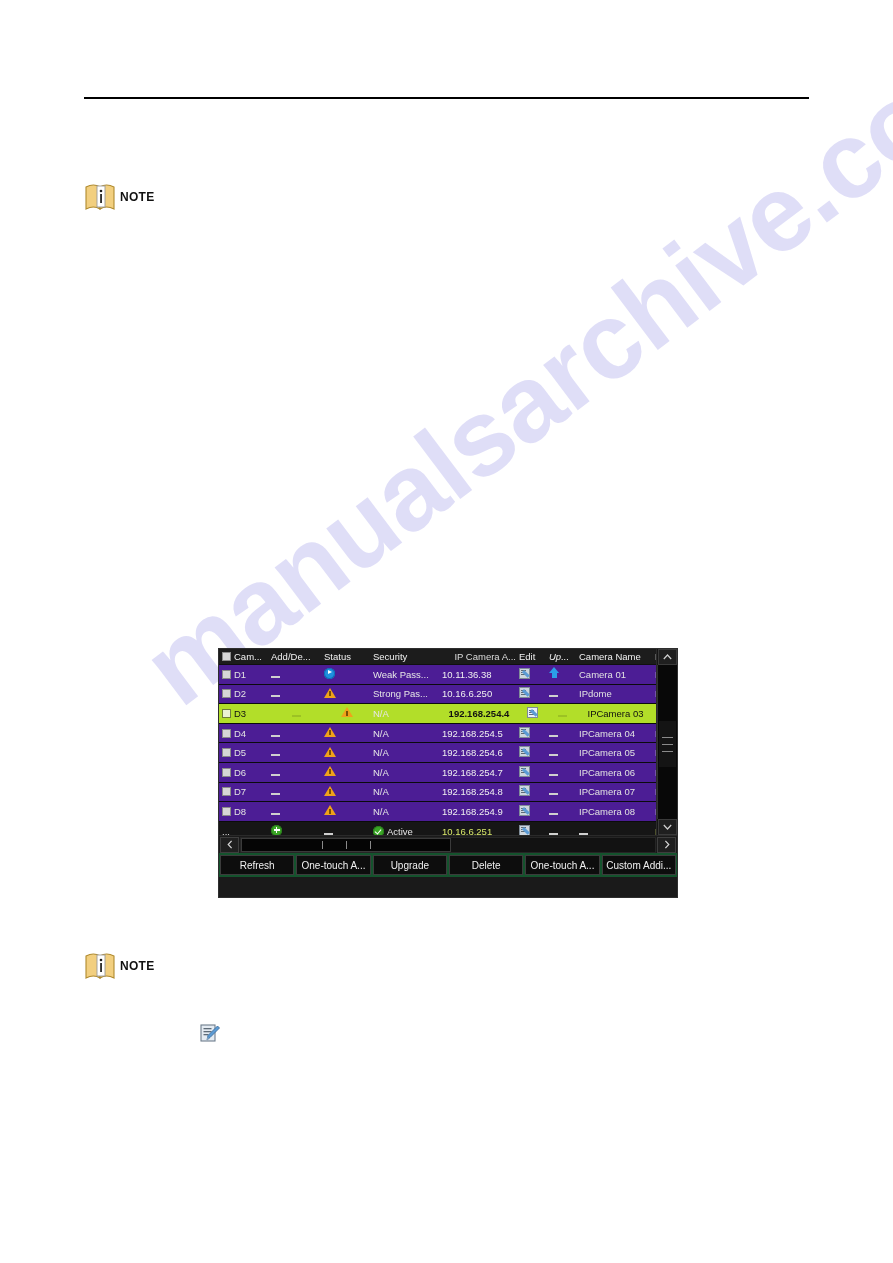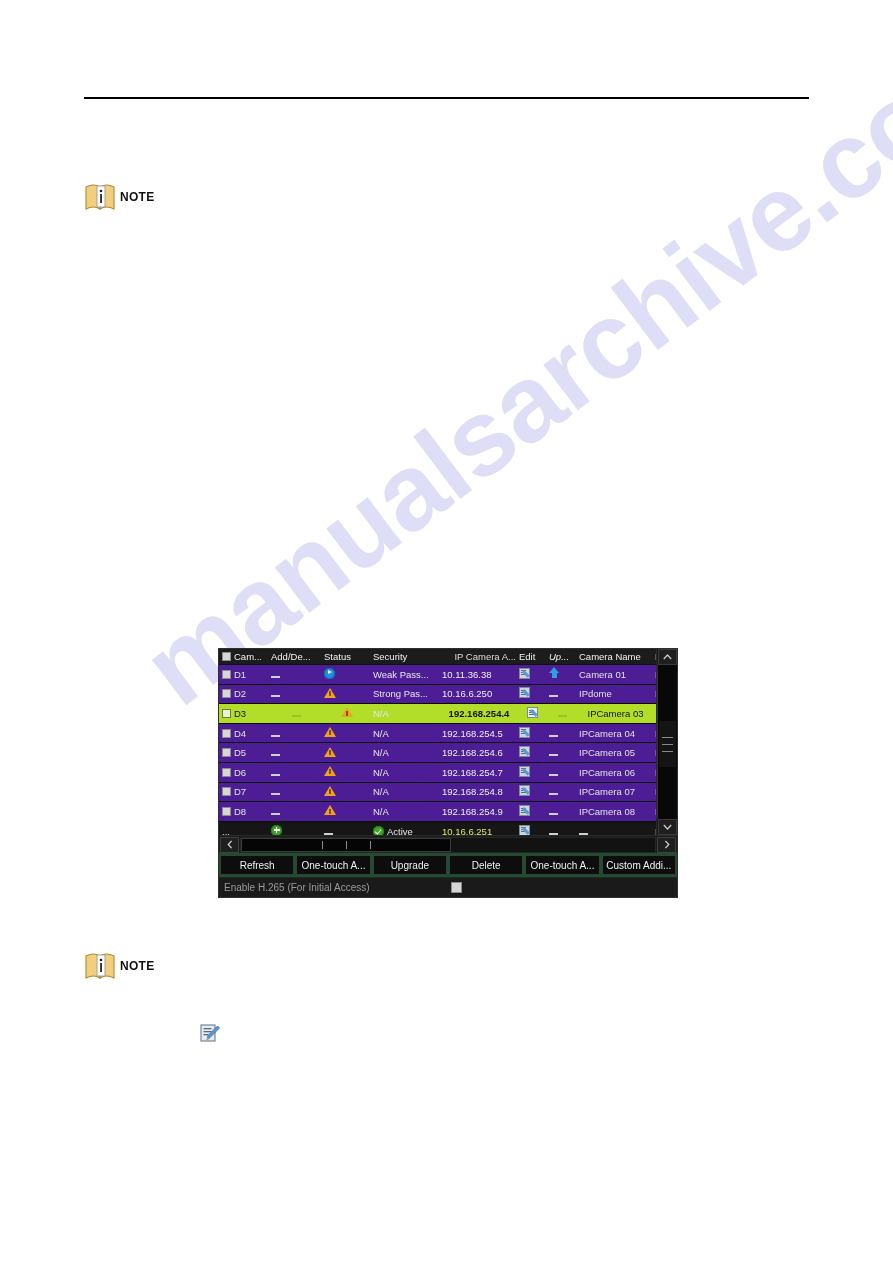--- a/index.html
+++ b/index.html
@@ -704,18 +704,14 @@
 
   <div class="btn-bar" id="btn-bar">
       <div class="nvr-btn">Refresh</div>
       <div class="nvr-btn">One-touch A...</div>
       <div class="nvr-btn">Upgrade</div>
       <div class="nvr-btn">Delete</div>
       <div class="nvr-btn">One-touch A...</div>
       <div class="nvr-btn">Custom Addi...</div>
     </div>
 
-  <div class="foot-row">
-    <div class="foot-label">Enable H.265 (For Initial Access)</div>
-    <div class="foot-cb"></div>
-  </div>
 
 </div>
 
 </body></html>

